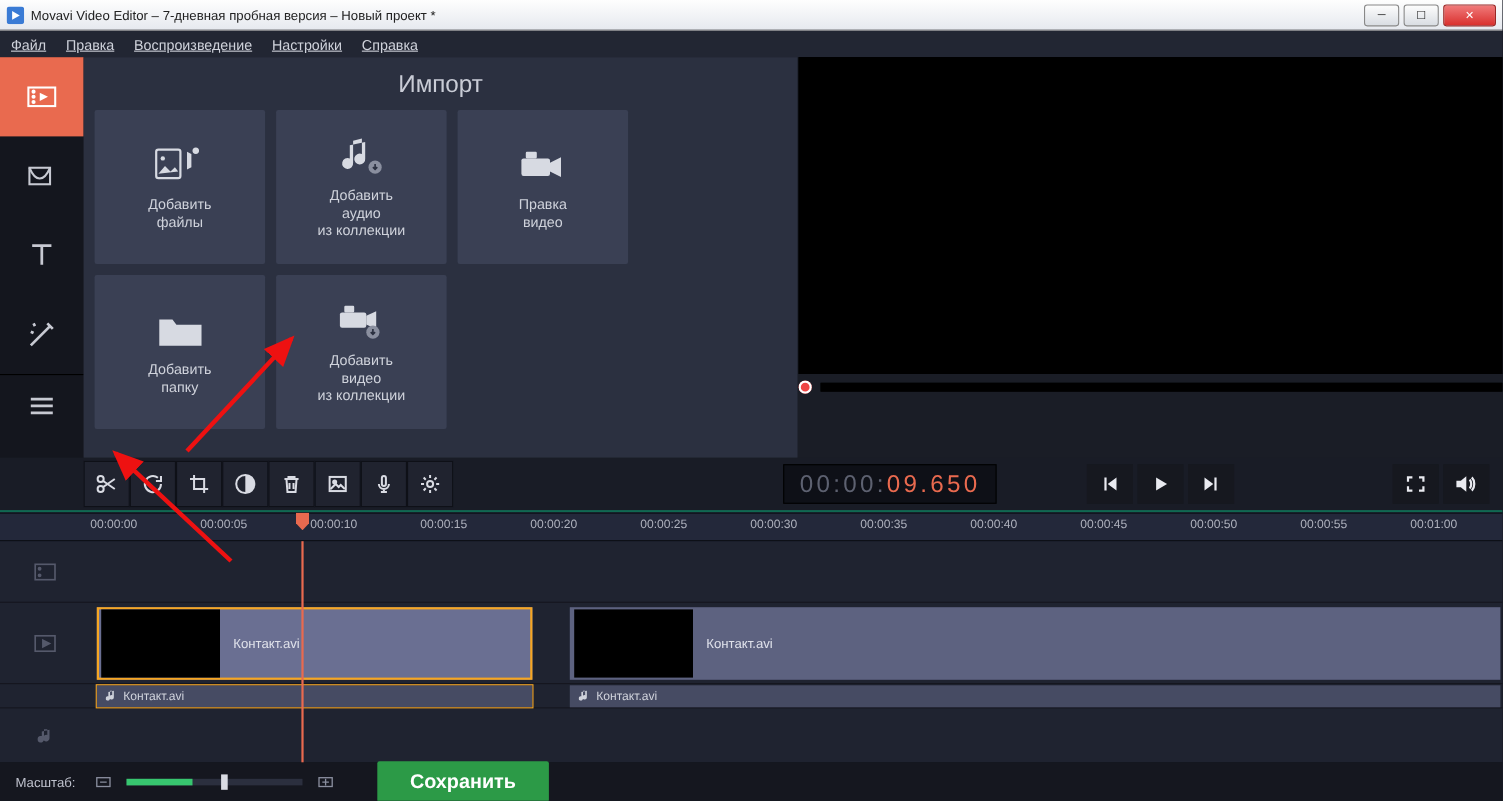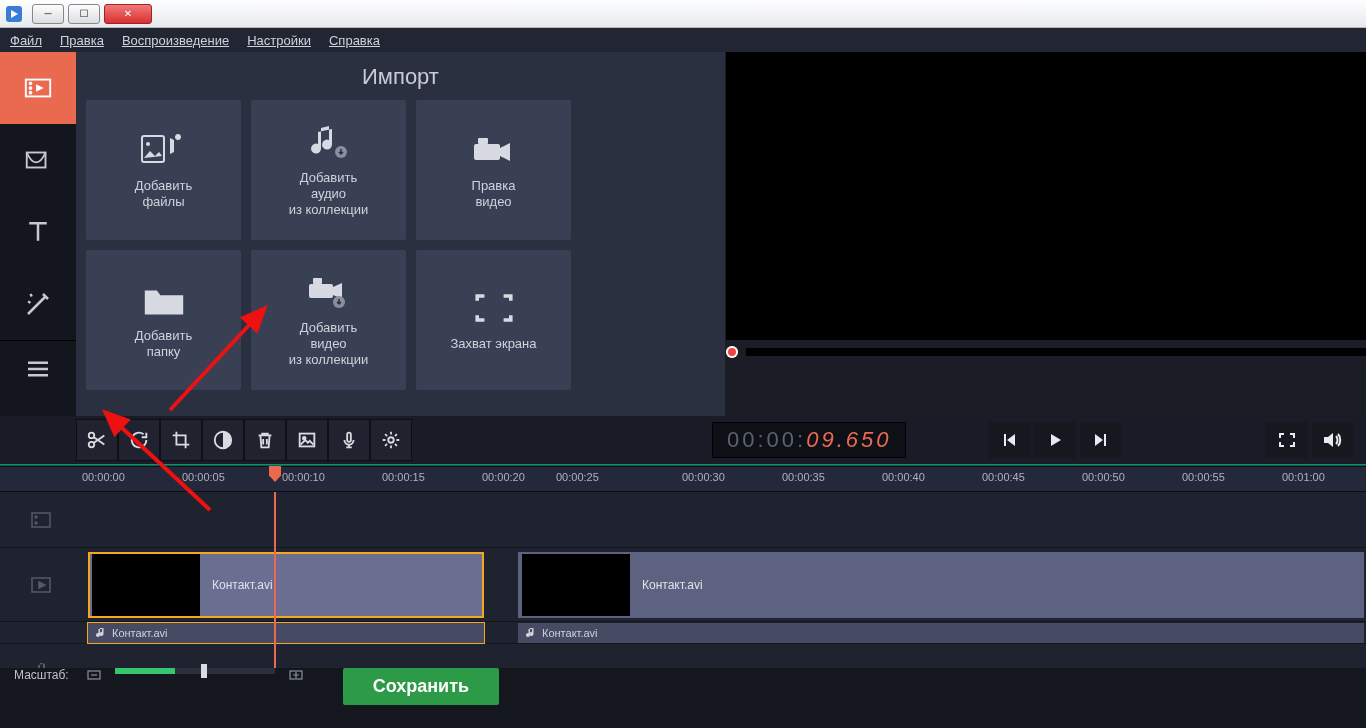--- a/index.html
+++ b/index.html
@@ -40,21 +40,21 @@
 .progress .bar { flex:1; height:8px; background:#000; border:1px solid #000; }
 
 
 .controls { height: 48px; display:flex; align-items:center; background:#191c26; padding-left:76px; }
 .toolgrp { display:flex; }
 .tool { width:42px; height:42px; background:#20232f; border:1px solid #0e1017; display:flex; align-items:center; justify-content:center; color:#d9dbe3; cursor:pointer; }
 .tool svg { width:22px; height:22px; }
 
 .timecode { margin-left:300px; background:#0e1017; border:1px solid #000; padding:4px 14px; font-family:"Courier New",monospace; font-size:22px; letter-spacing:3px; display:flex; }
 .timecode .grey { color:#5d6170; }
-.timecode .orange { color:#e96a4f;font-style:italic; }
+.timecode .orange { color:#e96a4f; }
 
 .playbtns { margin-left:82px; display:flex; gap:4px; }
 .playbtn { width:42px; height:36px; background:#16181f; display:flex; align-items:center; justify-content:center; color:#e9eaf0; cursor:pointer; }
 .rightbtns { margin-left:auto; margin-right:12px; display:flex; gap:4px; }
 
 .hrule { height:2px; background:linear-gradient(to right,#0a634a,#0a634a); border-top:1px solid #0f8f6b;}
 
 
 .timeline { background:#1f2330; }
 .ruler { height:26px; display:flex; align-items:flex-end; padding-left:82px; font-size:11px; color:#aeb1bd; position:relative; border-top:1px solid #0c0e14; border-bottom:1px solid #0c0e14; background:#23283a; }
@@ -71,37 +71,38 @@
 .audio { height:20px; background:#464b63; display:flex; align-items:center; color:#cfd2db; font-size:11px; padding-left:8px; gap:6px; }
 .audio.selected { outline:1px solid #f6a623; }
 
 .playhead { position:absolute; top:0; bottom:0; width:2px; background:#e96a4f; left:274px; }
 .playhead::before { content:""; position:absolute; top:-26px; left:-5px; width:12px; height:16px; background:#e96a4f; clip-path:polygon(0 0,100% 0,100% 60%,50% 100%,0 60%); }
 
 
 .arrow { position:absolute; pointer-events:none; }
 
 
-.footer { position:absolute; bottom:0; left:0; right:0; height:60px; background:#15171f; display:flex; align-items:flex-start; padding:0 14px; font-size:12px; color:#bfc2cd; }
+.footer { position:absolute; bottom:0; left:0; right:0; height:35px; background:#15171f; display:flex; align-items:center; padding:0 14px; font-size:12px; color:#bfc2cd; }
 .footer .scale-lbl { margin-right:18px; }
 .footer .scale-bar { width:160px; height:6px; background:#2b2f3e; position:relative; }
 .footer .scale-bar .fill { position:absolute; left:0; top:0; bottom:0; width:60px; background:#37c66f; }
 .footer .scale-bar .knob { position:absolute; left:86px; top:-4px; width:6px; height:14px; background:#d9dbe3; }
 .footer .info { margin-left:auto; display:grid; grid-template-columns:200px auto; row-gap:4px; column-gap:10px; }
 .savebtn { margin-left:40px; background:#2c9a47; color:#fff; font-size:18px; padding:8px 30px; border:none; cursor:pointer; border-radius:2px;font-weight:bold; }
 .footer .si { width:14px; height:14px; }
 </style>
 </head>
 <body>
 
 <div class="titlebar">
   <svg class="appicon" viewBox="0 0 16 16">
       <rect width="16" height="16" rx="3" fill="#3a7bd5"></rect>
       <polygon points="5,4 12,8 5,12" fill="#fff"></polygon>
     </svg>
+  <span class="title">Movavi Video Editor – 7-дневная пробная версия – Новый проект *</span>
   <div class="winbtns">
     <div class="winbtn">─</div>
     <div class="winbtn">☐</div>
     <div class="winbtn close">✕</div>
   </div>
 </div>
 
 <div class="menubar">
   <span><u>Файл</u></span>
   <span><u>Правка</u></span>
@@ -189,26 +190,20 @@
             <rect x="4" y="10" width="24" height="14" rx="2"></rect>
             <path d="M28 13l9-4v16l-9-4z"></path>
             <rect x="8" y="4" width="9" height="6" rx="1"></rect>
             <circle cx="34" cy="28" r="6" fill="#8a8f9f"></circle>
             <path d="M34 25v4m-2-1l2 2 2-2" stroke="#2b3040" stroke-width="1.5" fill="none"></path>
           </svg>
         <div class="lbl" style="white-space:pre-line">Добавить
 видео
 из коллекции</div>
       </div>
-      <div class="tile">
-        <svg viewBox="0 0 40 32" fill="none" stroke="currentColor" stroke-width="3">
-            <path d="M6 10V6h6M34 10V6h-6M6 22v4h6M34 22v4h-6"></path>
-          </svg>
-        <div class="lbl">Захват экрана</div>
-      </div>
     </div>
   </div>
 
   <div class="preview">
     <div class="video"></div>
     <div class="progress">
       <div class="dot"></div>
       <div class="bar"></div>
     </div>
   </div>
@@ -305,21 +300,21 @@
 
 <div class="hrule"></div>
 
 <div class="timeline">
   <div class="ruler">
     <span class="tick" style="left:82px">00:00:00</span>
     <span class="tick" style="left:182px">00:00:05</span>
     <span class="tick" style="left:282px">00:00:10</span>
     <span class="tick" style="left:382px">00:00:15</span>
     <span class="tick" style="left:482px">00:00:20</span>
-    <span class="tick" style="left:556px">00:00:25</span>
+    <span class="tick" style="left:582px">00:00:25</span>
     <span class="tick" style="left:682px">00:00:30</span>
     <span class="tick" style="left:782px">00:00:35</span>
     <span class="tick" style="left:882px">00:00:40</span>
     <span class="tick" style="left:982px">00:00:45</span>
     <span class="tick" style="left:1082px">00:00:50</span>
     <span class="tick" style="left:1182px">00:00:55</span>
     <span class="tick" style="left:1282px">00:01:00</span>
   </div>
 
   <div class="tracks">

